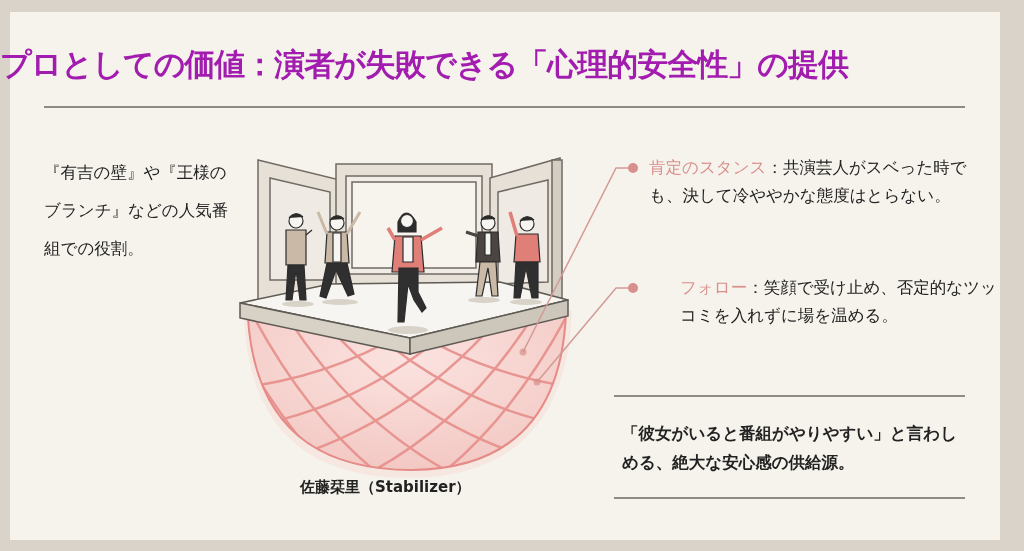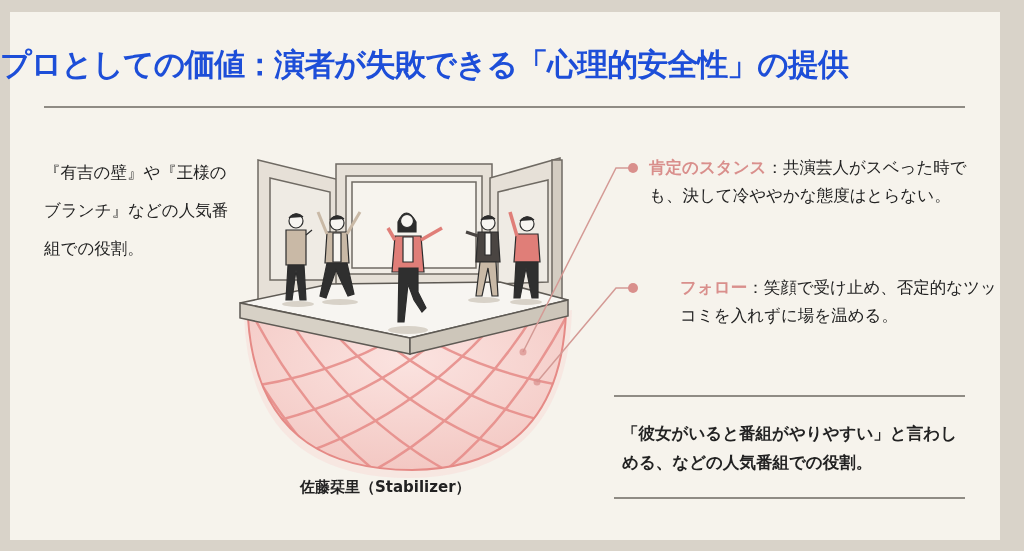--- a/index.html
+++ b/index.html
@@ -16,21 +16,21 @@
     background: #f6f3ec;
   }
   .title {
     position: absolute;
     left: 0; top: 44px;
     width: 848px;
     text-align: center;
     font-family: Liberation Mono, monospace;
     font-weight: bold;
     font-size: 31px;
-    color: #1d4ed8;
+    color: #a21caf;
     letter-spacing: -1px;
   }
   .title-rule {
     position: absolute;
     left: 44px; top: 106px;
     width: 921px; height: 2px;
     background: #8f8b84;
   }
   .left-note {
     position: absolute;
@@ -41,21 +41,21 @@
     color: #222;
   }
   .bullet {
     position: absolute;
     left: 649px;
     width: 320px;
     font-size: 16.5px;
     line-height: 28px;
     color: #222;
   }
-  .bullet .label { color: #d98f8c; font-weight: bold; }
+  .bullet .label { color: #d98f8c; font-weight: normal; }
   .bullet.b1 { top: 154px; }
   .bullet.b2 { top: 274px; margin-left: 31px; }
   .quote-rule {
     position: absolute;
     left: 614px;
     width: 351px; height: 2px;
     background: #8f8b84;
   }
   .quote-rule.top { top: 395px; }
   .quote-rule.bottom { top: 497px; }
@@ -206,16 +206,16 @@
 
 <div class="bullet b1">
   <span class="label">肯定のスタンス</span><span>：共演芸人がスベった時でも、決して冷ややかな態度はとらない。</span>
 </div>
 
 <div class="bullet b2">
   <span class="label">フォロー</span><span>：笑顔で受け止め、否定的なツッコミを入れずに場を温める。</span>
 </div>
 
 <div class="quote-rule top"></div>
-<div class="quote">「彼女がいると番組がやりやすい」と言わしめる、などの人気番組での役割。</div>
+<div class="quote">「彼女がいると番組がやりやすい」と言わしめる、絶大な安心感の供給源。</div>
 <div class="quote-rule bottom"></div>
 
 <div class="caption">佐藤栞里（Stabilizer）</div>
 
 </body></html>

